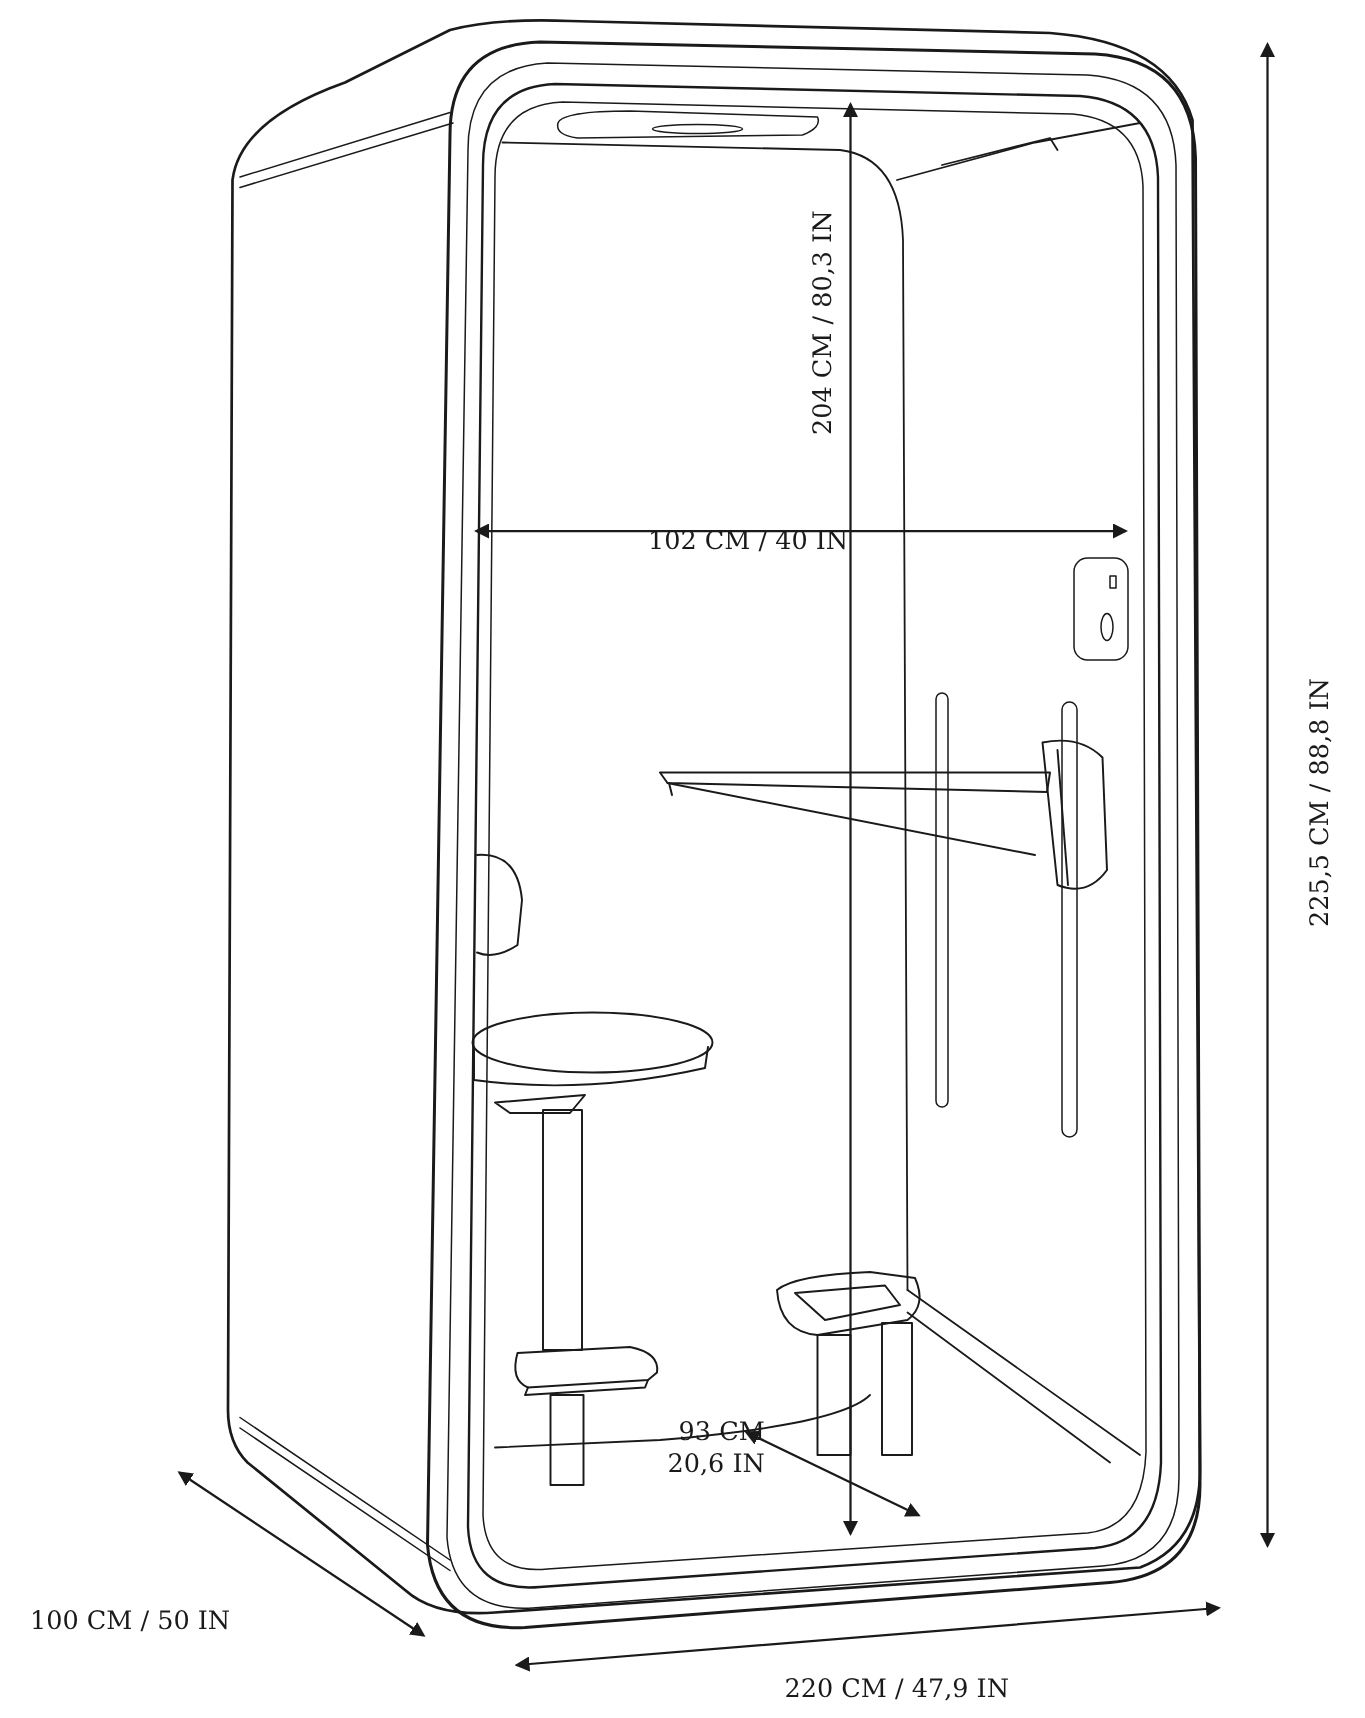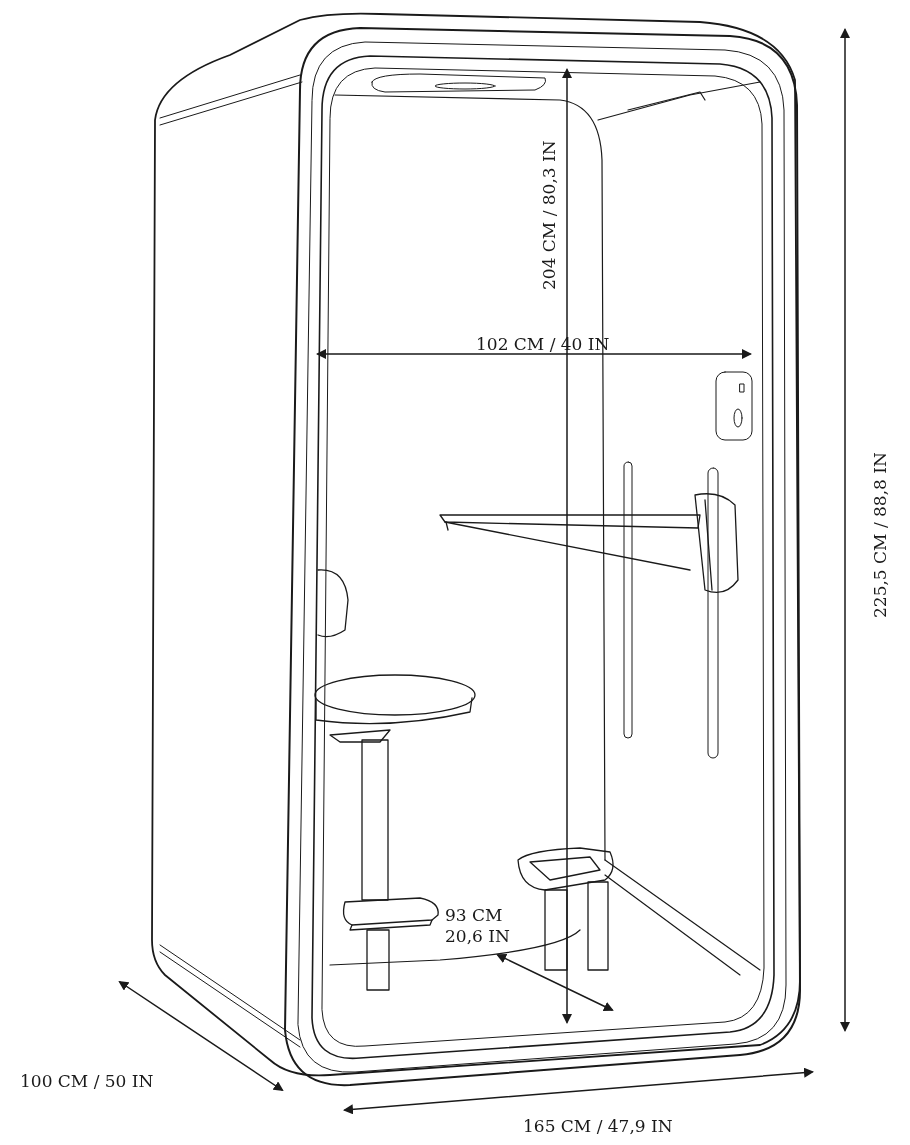--- a/index.html
+++ b/index.html
@@ -1,21 +1,21 @@
 <!DOCTYPE html>
 <html><head>
   <meta charset="utf-8">
   <style>
     html, body { margin:0; padding:0; background:#ffffff; }
     body { width:910px; height:1145px; position:relative; overflow:hidden; }
     .canvas { position:absolute; left:0; top:0; width:910px; height:1145px; }
     svg { position:absolute; left:0; top:0; }
     .lbl { position:absolute; font-family:"DejaVu Serif","Liberation Serif",serif; font-size:17px; color:#1a1a1a; white-space:nowrap; line-height:1; }
     .vert { transform-origin:left top; transform:rotate(-90deg); }
-    .two { text-align:left; line-height:1.25; }
+    .two { text-align:right; line-height:1.25;margin-top:40px; }
   </style>
 </head>
 <body>
 
 <div class="canvas">
   <svg width="910" height="1145" viewBox="0 0 910 1145" fill="none" stroke="#1a1a1a" stroke-linecap="round" stroke-linejoin="round">
     <defs>
       <marker id="ah" markerWidth="10" markerHeight="10" refX="8" refY="5" orient="auto-start-reverse" markerUnits="userSpaceOnUse">
         <path d="M0,0 L10,5 L0,10 Z" fill="#1a1a1a" stroke="none"></path>
       </marker>
@@ -91,21 +91,21 @@
       <line x1="567" y1="70" x2="567" y2="1022" marker-start="url(#ah)" marker-end="url(#ah)"></line>
       <line x1="318" y1="354" x2="750" y2="354" marker-start="url(#ah)" marker-end="url(#ah)"></line>
       <line x1="845" y1="30" x2="845" y2="1030" marker-start="url(#ah)" marker-end="url(#ah)"></line>
       <line x1="498" y1="955" x2="612" y2="1010" marker-start="url(#ah)" marker-end="url(#ah)"></line>
       <line x1="120" y1="982" x2="282" y2="1090" marker-start="url(#ah)" marker-end="url(#ah)"></line>
       <line x1="345" y1="1110" x2="812" y2="1072" marker-start="url(#ah)" marker-end="url(#ah)"></line>
     </g>
   </svg>
 
   <div class="lbl vert" style="left:541px; top:290px;">204 CM / 80,3 IN</div>
-  <div class="lbl" style="left:432px; top:336px;margin-left:44px;">102 CM / 40 IN</div>
+  <div class="lbl" style="left:432px; top:353px;">102 CM / 40 IN</div>
   <div class="lbl vert" style="left:872px; top:618px;">225,5 CM / 88,8 IN</div>
   <div class="lbl two" style="left:445px; top:905px;">
     <div>93 CM</div>
     <div>20,6 IN</div>
   </div>
   <div class="lbl" style="left:20px; top:1073px;">100 CM / 50 IN</div>
-  <div class="lbl" style="left:523px; top:1118px;">165 CM / 47,9 IN</div>
+  <div class="lbl" style="left:523px; top:1118px;">220 CM / 47,9 IN</div>
 </div>
 
 </body></html>

